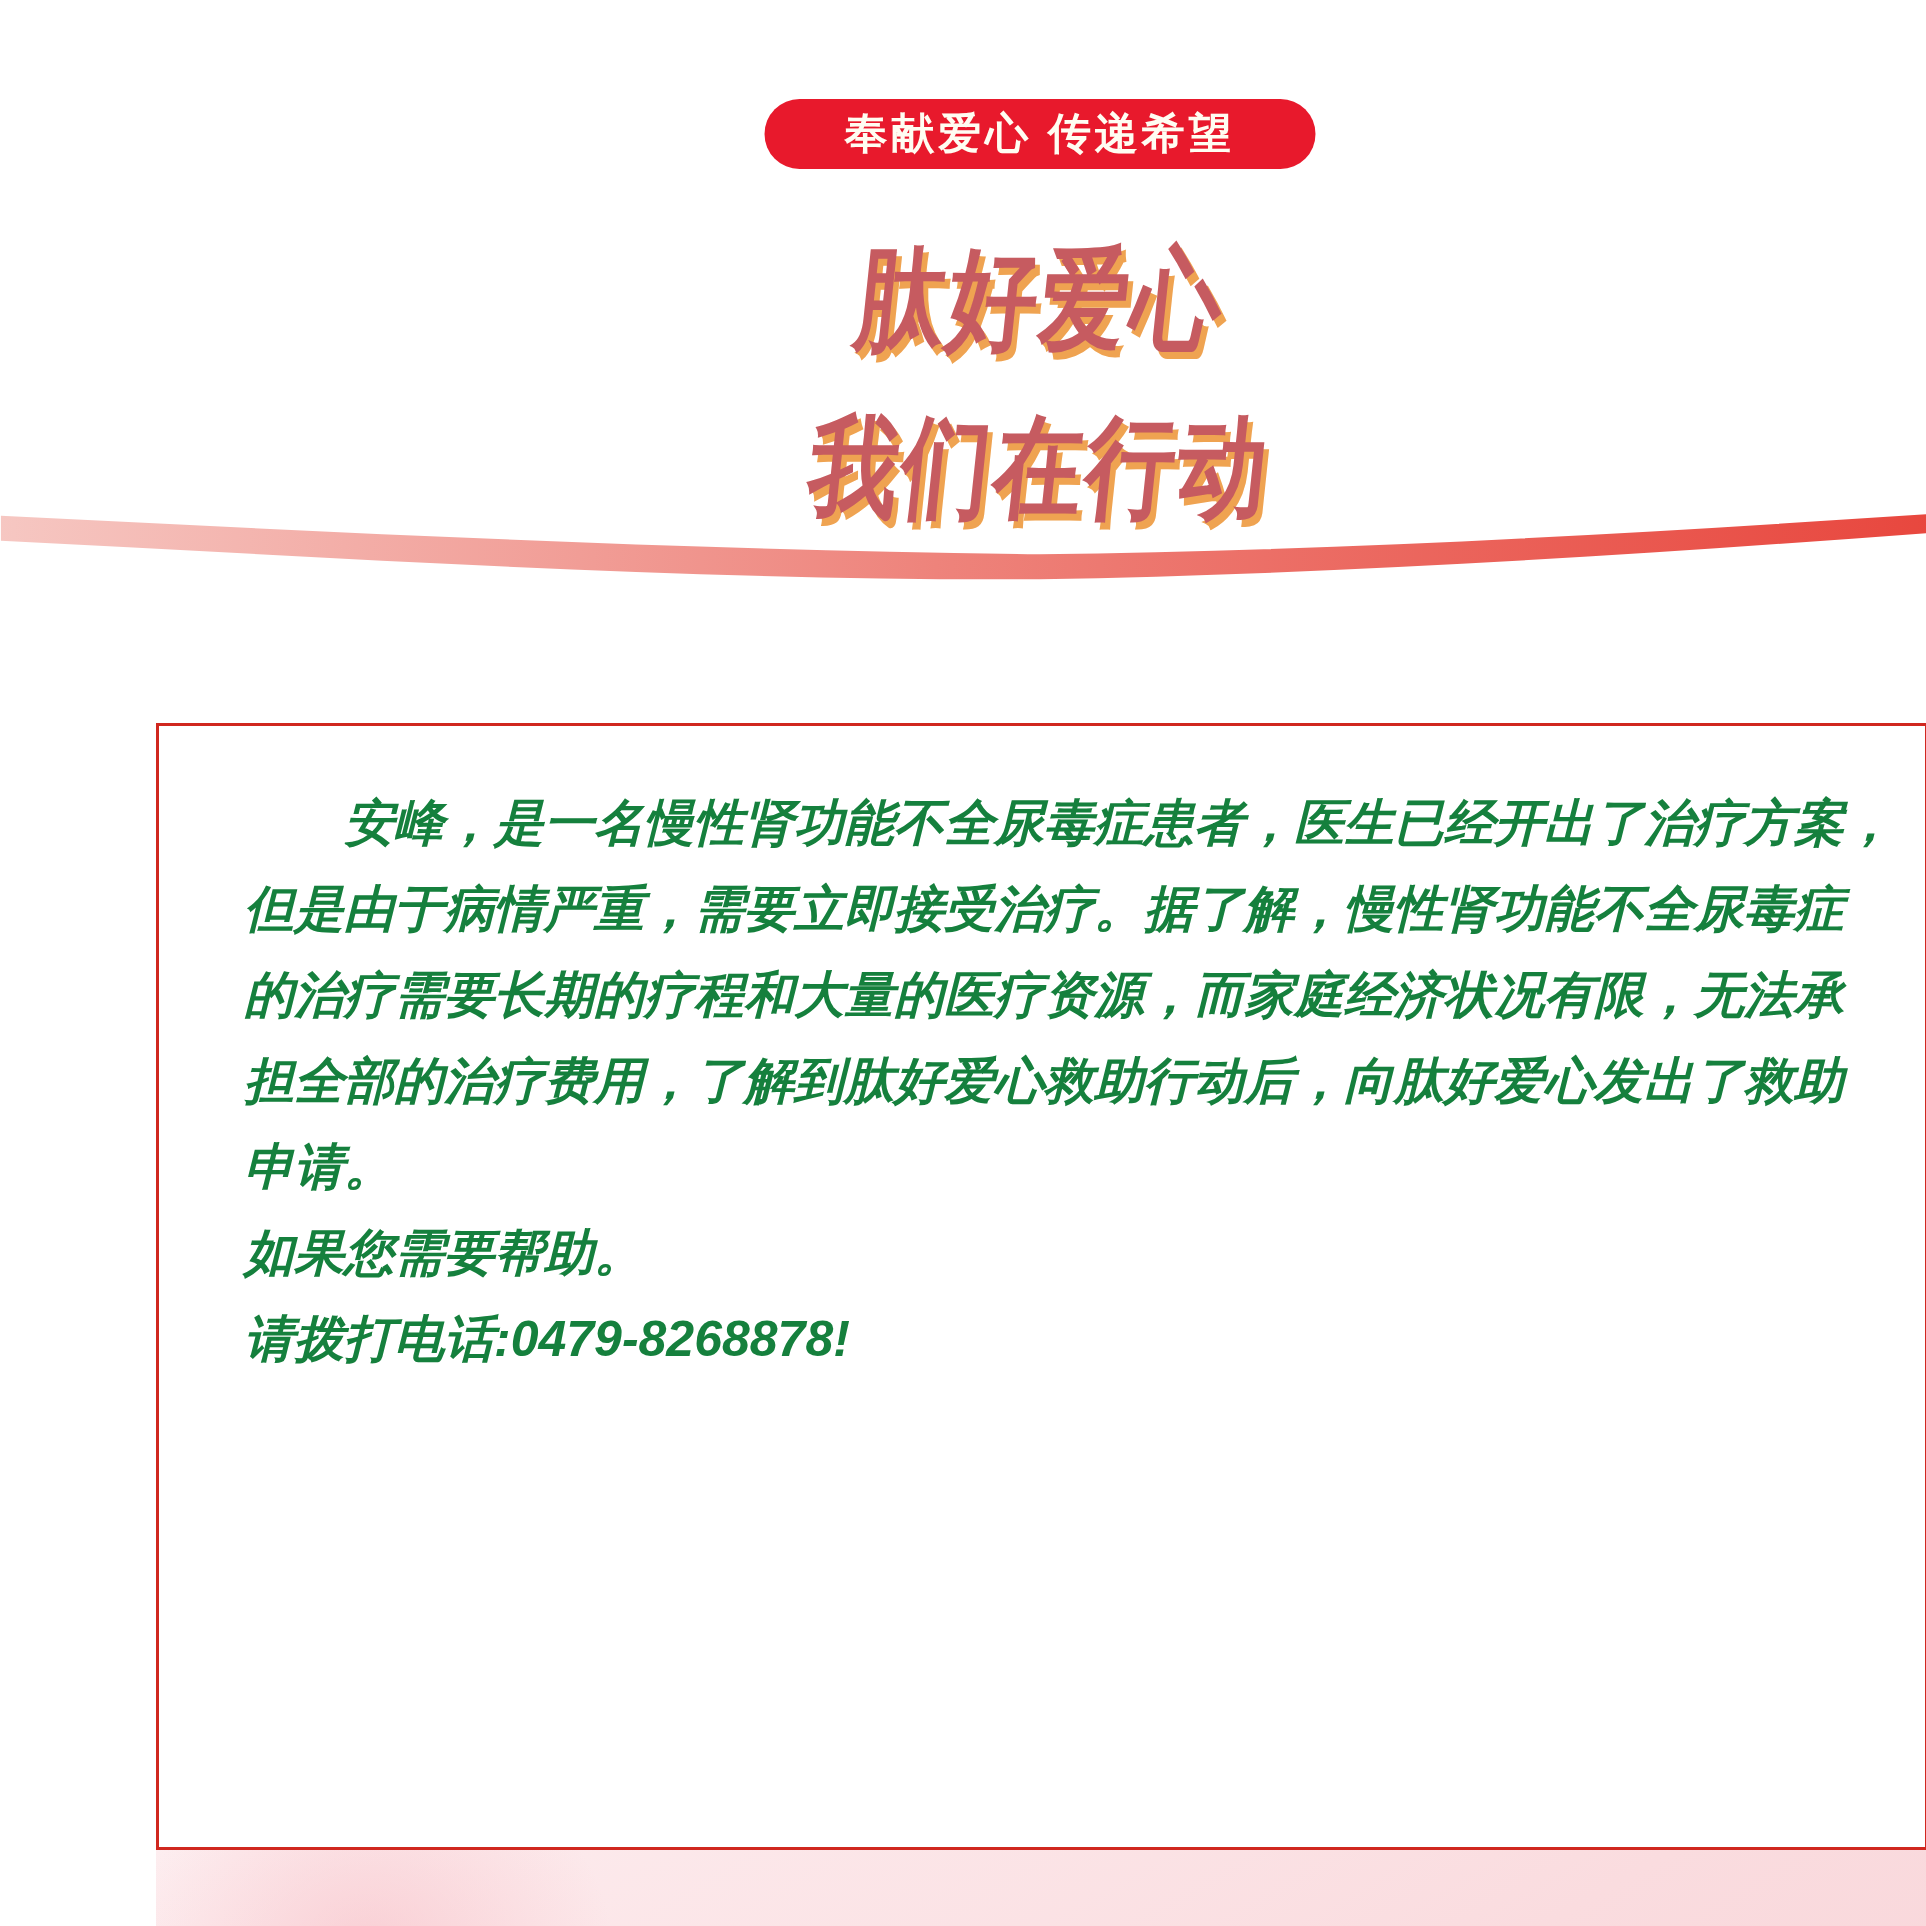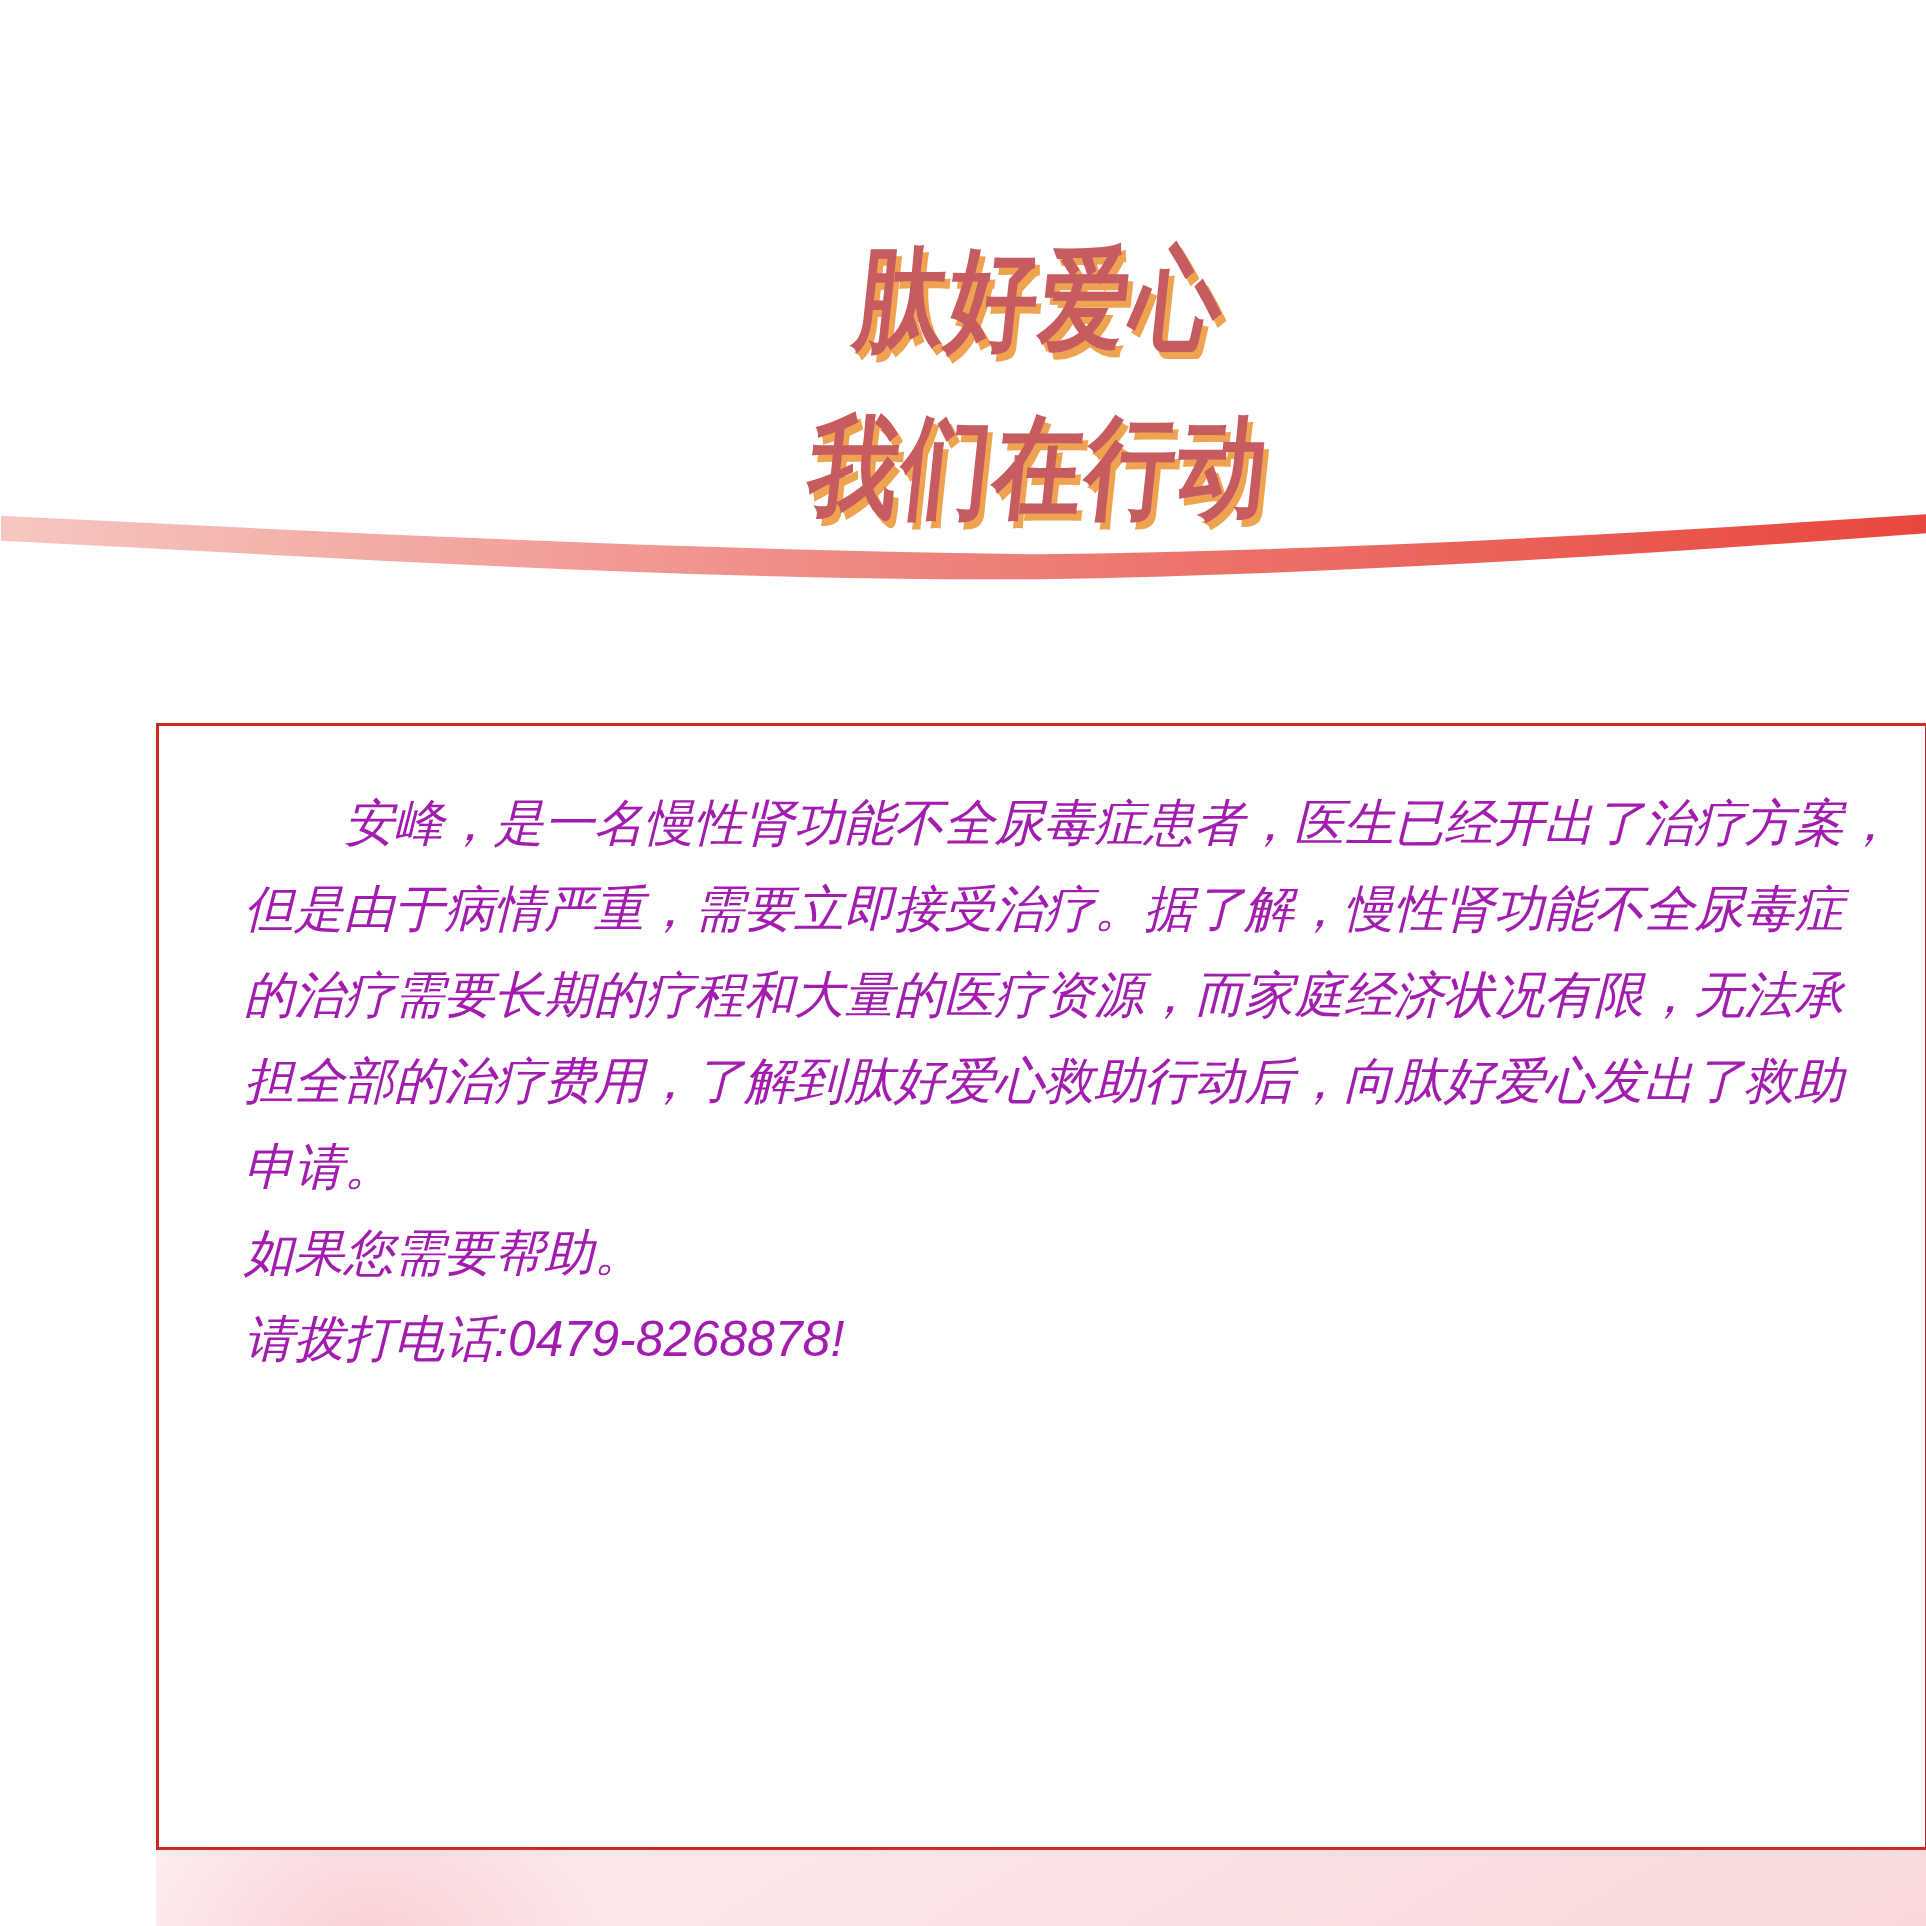--- a/index.html
+++ b/index.html
@@ -20,37 +20,40 @@
   .t1{top:225px;font-size:112px;}
   .t2{top:393px;font-size:112px;}
 
   
   .swoosh{position:absolute;left:0;top:483px;width:2080px;height:127px;}
 
   
   .story-box{position:absolute;left:156px;top:723px;width:1772px;height:1127px;
              box-sizing:border-box;border:3.5px solid #d0271f;background:#ffffff;
              padding:54px 31px 0 85px;overflow:hidden;}
-  .story-box p{margin:0;color:#a21caf;font-size:50px;line-height:86px;font-weight:400;
+  .story-box p{margin:0;color:#15803d;font-size:50px;line-height:86px;font-weight:700;
                font-style:italic;white-space:pre;}
   .story-box p.indent{text-indent:2em;}
 
   
   .footer{position:absolute;left:156px;top:1850px;width:1772px;height:923px;overflow:hidden;
           background:
             radial-gradient(347px 270px at 12% 10%, rgba(247,187,195,.55), rgba(247,187,195,0) 70%),
             radial-gradient(501px 366px at 52% 92%, rgba(255,243,228,.95), rgba(255,243,228,0) 72%),
             radial-gradient(308px 231px at 88% 28%, rgba(250,205,210,.5), rgba(250,205,210,0) 70%),
             linear-gradient(150deg,#fdeef0 0%,#fadcdf 45%,#f6ccd2 100%);}
 </style>
 </head>
 <body>
 
 <div class="page">
 
+  <div class="badge">
+    <span>奉献爱心 传递希望</span>
+  </div>
 
   <div class="title t1">
     <span>肽好爱心</span>
   </div>
   <div class="title t2">
     <span>我们在行动</span>
   </div>
 
   <svg class="swoosh" viewBox="0 0 5400 330">
     <defs>

